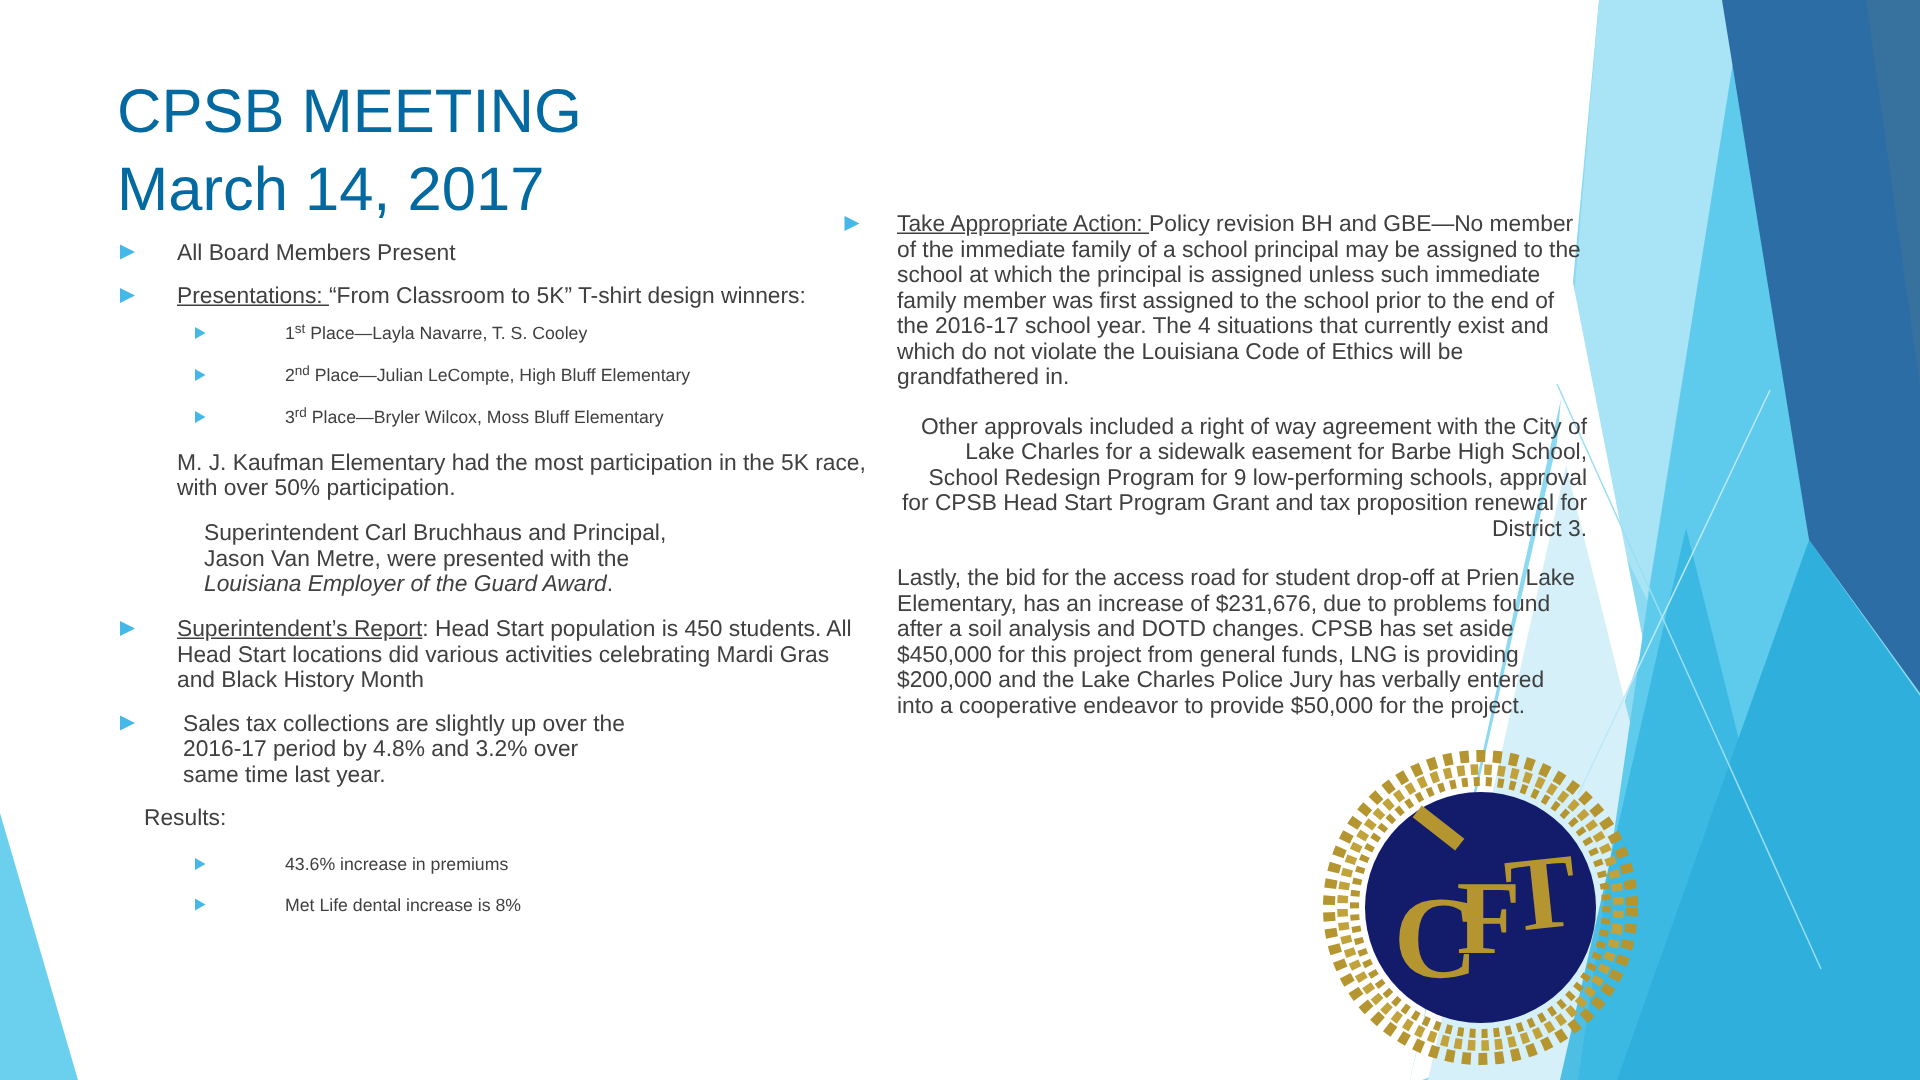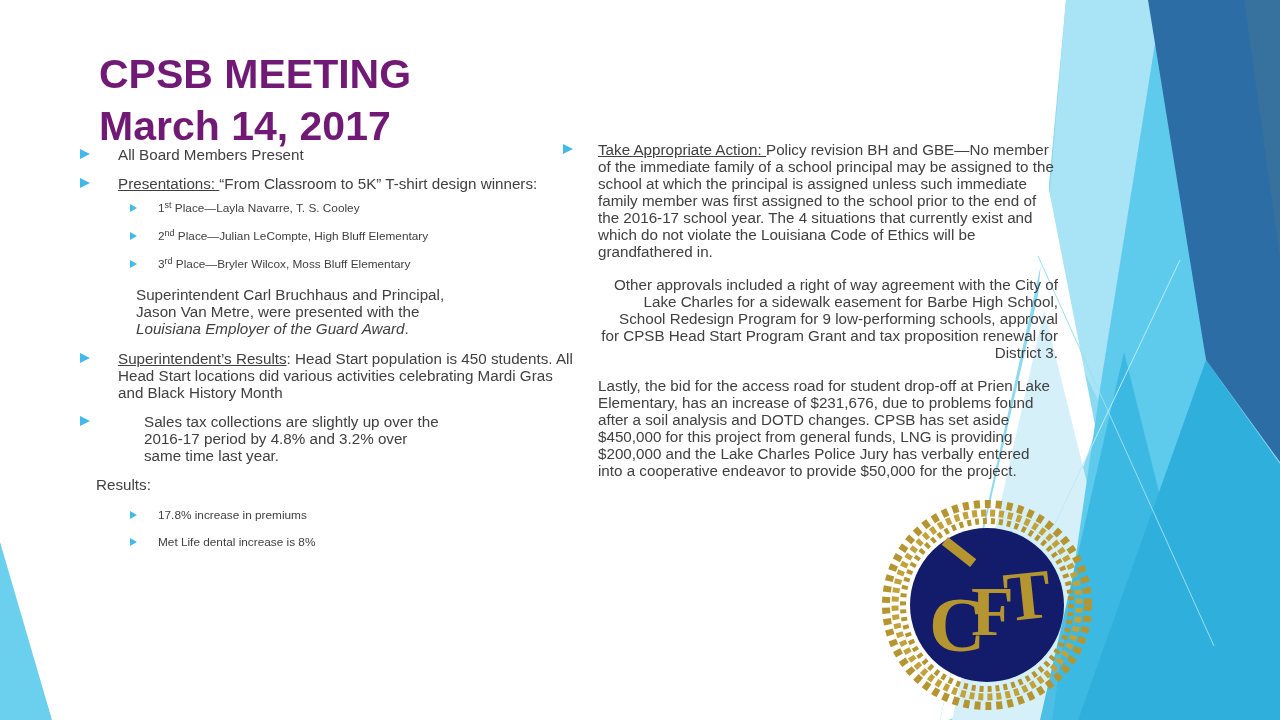--- a/index.html
+++ b/index.html
@@ -1,38 +1,38 @@
 <!DOCTYPE html>
 <html><head>
 <meta charset="utf-8">
 <style>
   html,body{margin:0;padding:0;background:#888;}
   .slide{position:relative;width:1280px;height:720px;overflow:hidden;background:#ffffff;
          font-family:"Liberation Sans",sans-serif;color:#404040;}
   .bg{position:absolute;left:0;top:0;z-index:0;}
   .title{position:absolute;left:78px;top:48px;z-index:2;font-size:41px;line-height:52px;
-         color:#701a75;font-weight:700;margin-left:21px;}
-  .leftcol{position:absolute;left:80px;top:146px;width:508px;z-index:2;}
+         color:#0369a1;font-weight:400;}
+  .leftcol{position:absolute;left:80px;top:160px;width:508px;z-index:2;}
   .rightcol{position:absolute;left:563px;top:141px;width:494px;z-index:2;}
   .row{display:flex;align-items:flex-start;margin-bottom:12px;}
   .b1{flex:0 0 38px;padding-top:3px;}
   .b2{flex:0 0 28px;padding-top:2px;}
   .arrow{width:0;height:0;border-style:solid;border-width:5.5px 0 5.5px 10px;
          border-color:transparent transparent transparent #44b8e8;}
   .arrow.sm{border-width:4px 0 4px 7px;}
   .t{font-size:15.2px;line-height:17px;}
   .t2{font-size:11.8px;line-height:13px;}
   .u{text-decoration:underline;}
   .it{font-style:italic;}
   .sup{font-size:9px;position:relative;top:-4.5px;}
-  .row2{margin-left:50px;margin-bottom:14px;}
+  .row2{margin-left:50px;margin-bottom:14px;gap:32px;}
   .para{margin-left:38px;margin-bottom:13px;}
   .kaufman{width:462px;}
   .superpara{margin-left:56px;width:314px;}
-  .salestax-text{margin-left:26px;width:302px;}
+  .salestax-text{margin-left:4px;width:302px;}
   .committee-text{width:458px;}
   .results{margin-bottom:16px;margin-left:16px;}
   .rp{font-size:15.2px;line-height:17px;margin-bottom:16px;}
   .rp-first{display:flex;}
   .rtext{width:460px;}
   .logo{position:absolute;left:872px;top:490px;z-index:3;}
 </style>
 </head>
 <body>
 
@@ -99,45 +99,46 @@
       <div class="t2"><span>2</span><span class="sup">nd</span><span> Place—Julian LeCompte, High Bluff Elementary</span></div>
     </div>
 
     <div class="row row2">
       <div class="b2">
           <div class="arrow sm"></div>
         </div>
       <div class="t2"><span>3</span><span class="sup">rd</span><span> Place—Bryler Wilcox, Moss Bluff Elementary</span></div>
     </div>
 
+    <div class="t para kaufman">M. J. Kaufman Elementary had the most participation in the 5K race, with over 50% participation.</div>
 
     <div class="t para superpara"><span>Superintendent Carl Bruchhaus and Principal, Jason Van Metre, were presented with the </span><span class="it">Louisiana Employer of the Guard Award</span><span>.</span></div>
 
     <div class="row">
       <div class="b1">
           <div class="arrow"></div>
         </div>
-      <div class="t committee-text"><span class="u">Superintendent’s Results</span><span>: Head Start population is 450 students. All Head Start locations did various activities celebrating Mardi Gras and Black History Month</span></div>
+      <div class="t committee-text"><span class="u">Superintendent’s Report</span><span>: Head Start population is 450 students. All Head Start locations did various activities celebrating Mardi Gras and Black History Month</span></div>
     </div>
 
     <div class="row">
       <div class="b1">
           <div class="arrow"></div>
         </div>
       <div class="t salestax-text">Sales tax collections are slightly up over the 2016-17 period by 4.8% and 3.2% over same time last year.</div>
     </div>
 
 
     <div class="t para results">Results:</div>
 
     <div class="row row2">
       <div class="b2">
           <div class="arrow sm"></div>
         </div>
-      <div class="t2">17.8% increase in premiums</div>
+      <div class="t2">43.6% increase in premiums</div>
     </div>
 
     <div class="row row2">
       <div class="b2">
           <div class="arrow sm"></div>
         </div>
       <div class="t2">Met Life dental increase is 8%</div>
     </div>
 
   </div>

